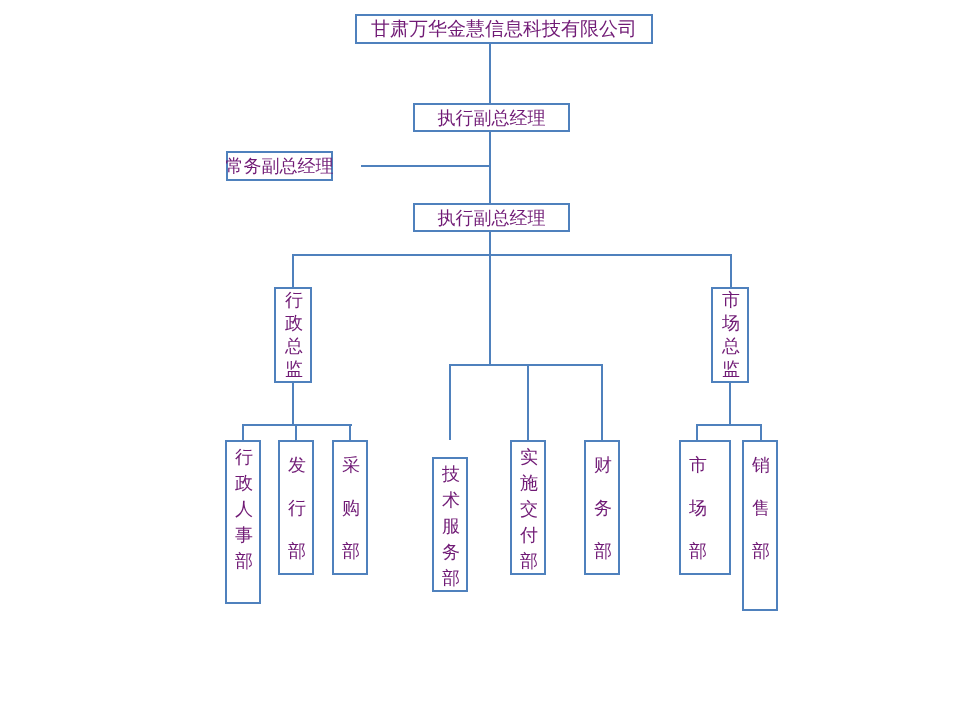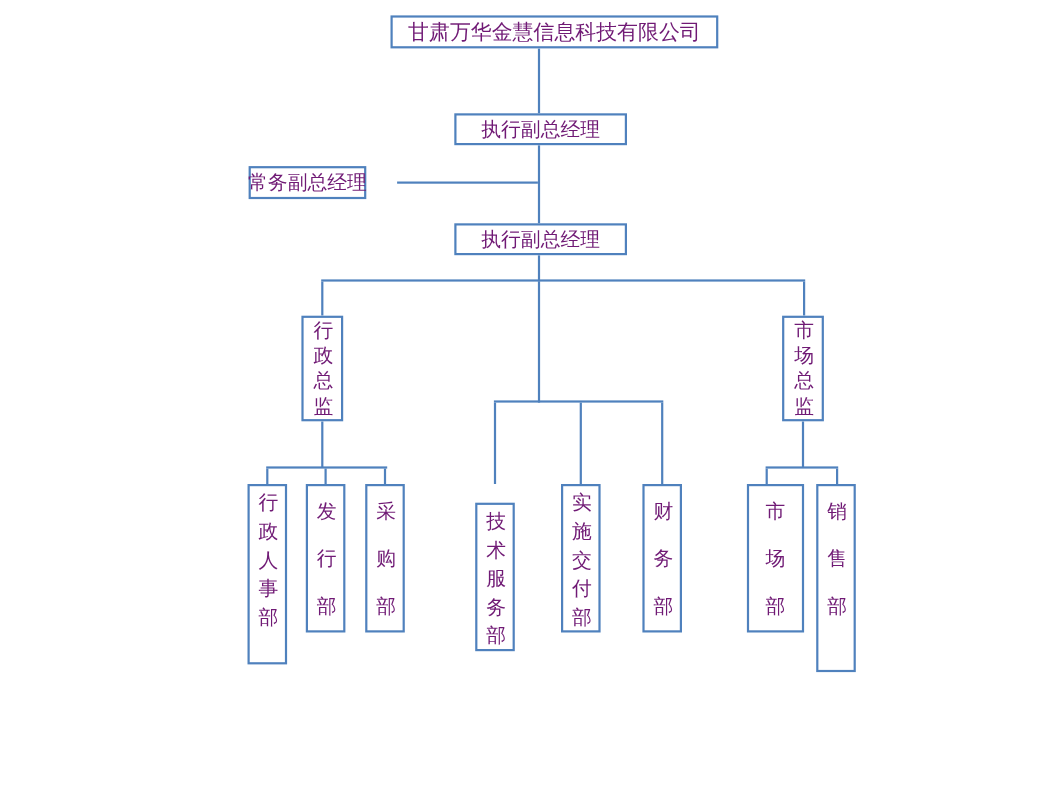--- a/index.html
+++ b/index.html
@@ -19,21 +19,21 @@
     border: 2px solid var(--accent, #4F81BD);
     background: #ffffff;
     color: #701a75;
     font-size: 18px;
     display: flex; align-items: center; justify-content: center;
   }
   .hnode { white-space: nowrap; }
   .title { font-size: 19px; }
   .vnode {
     display: block;
-    text-align: center;
+    text-align: left;
     word-break: break-all;
     line-height: 26px;
   }
   .v4 { line-height: 23px; padding: 0 9px; }
   .v5 { line-height: 26px; padding: 2px 8px 0 8px; }
   .v3 { line-height: 43px; padding: 2px 8px 0 8px; }
 </style>
 </head>
 <body>
 

